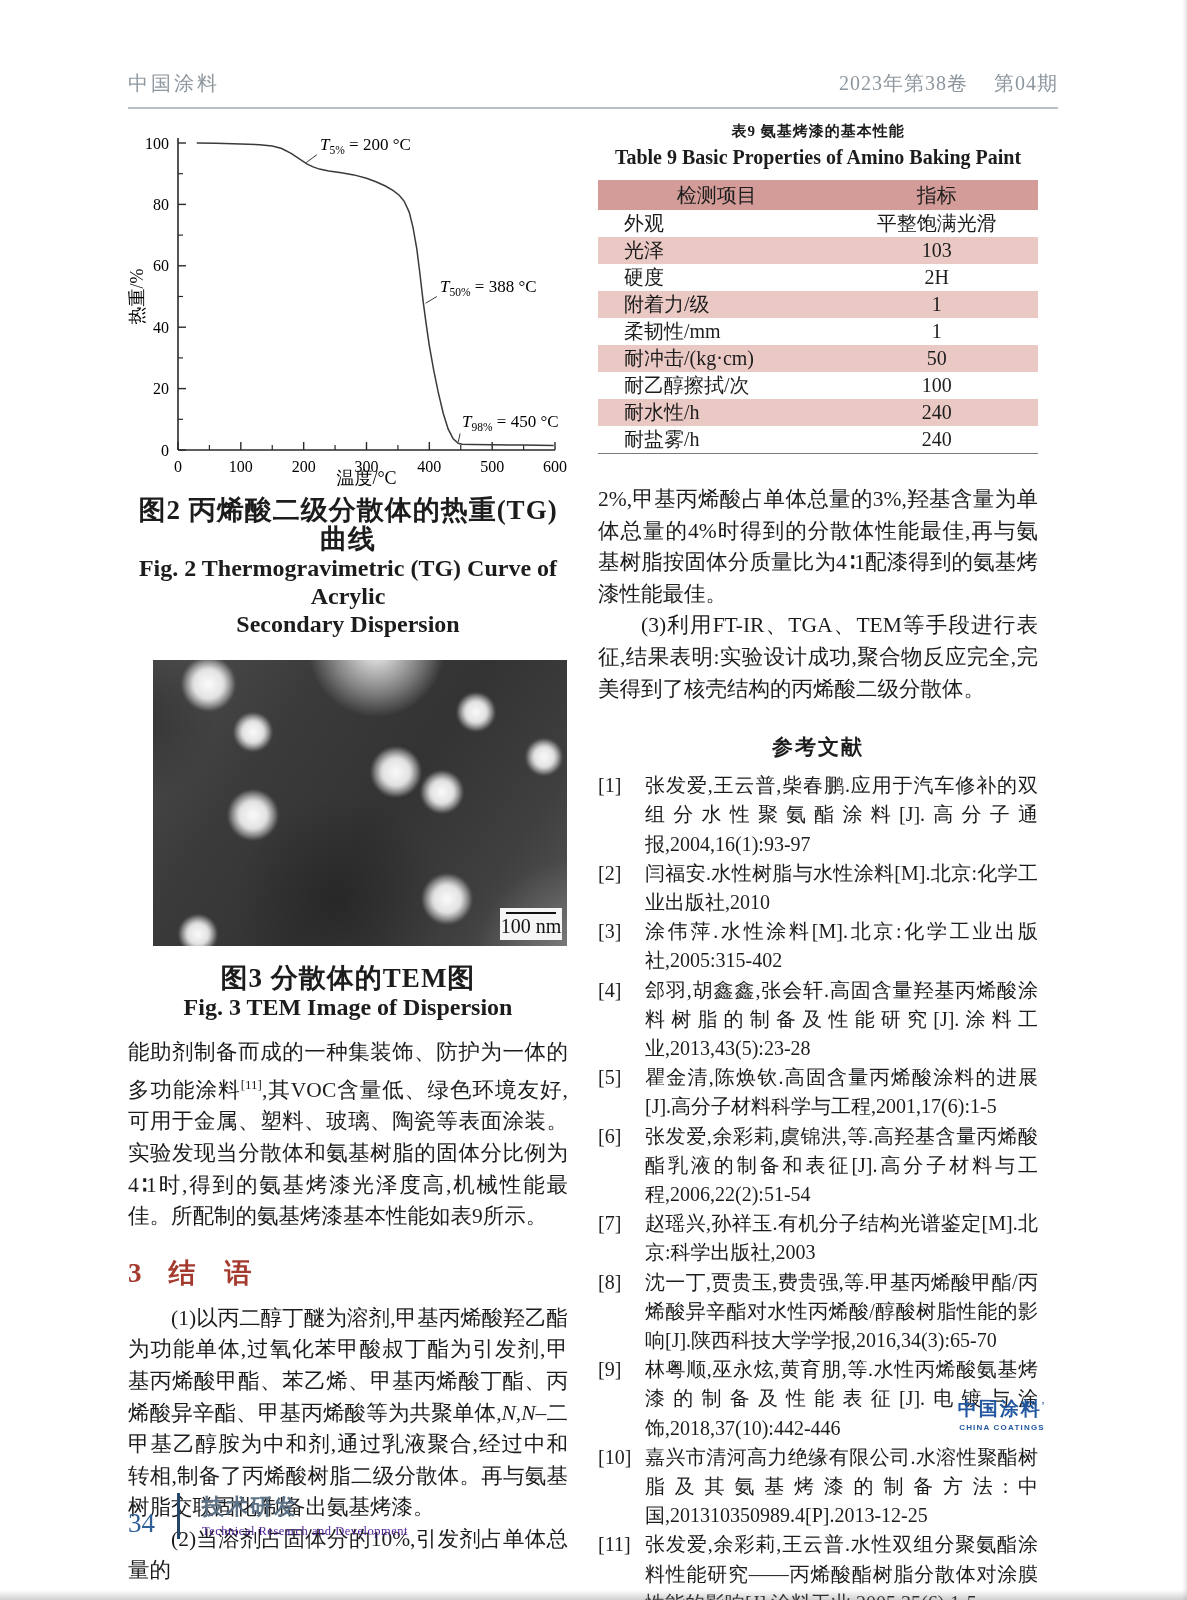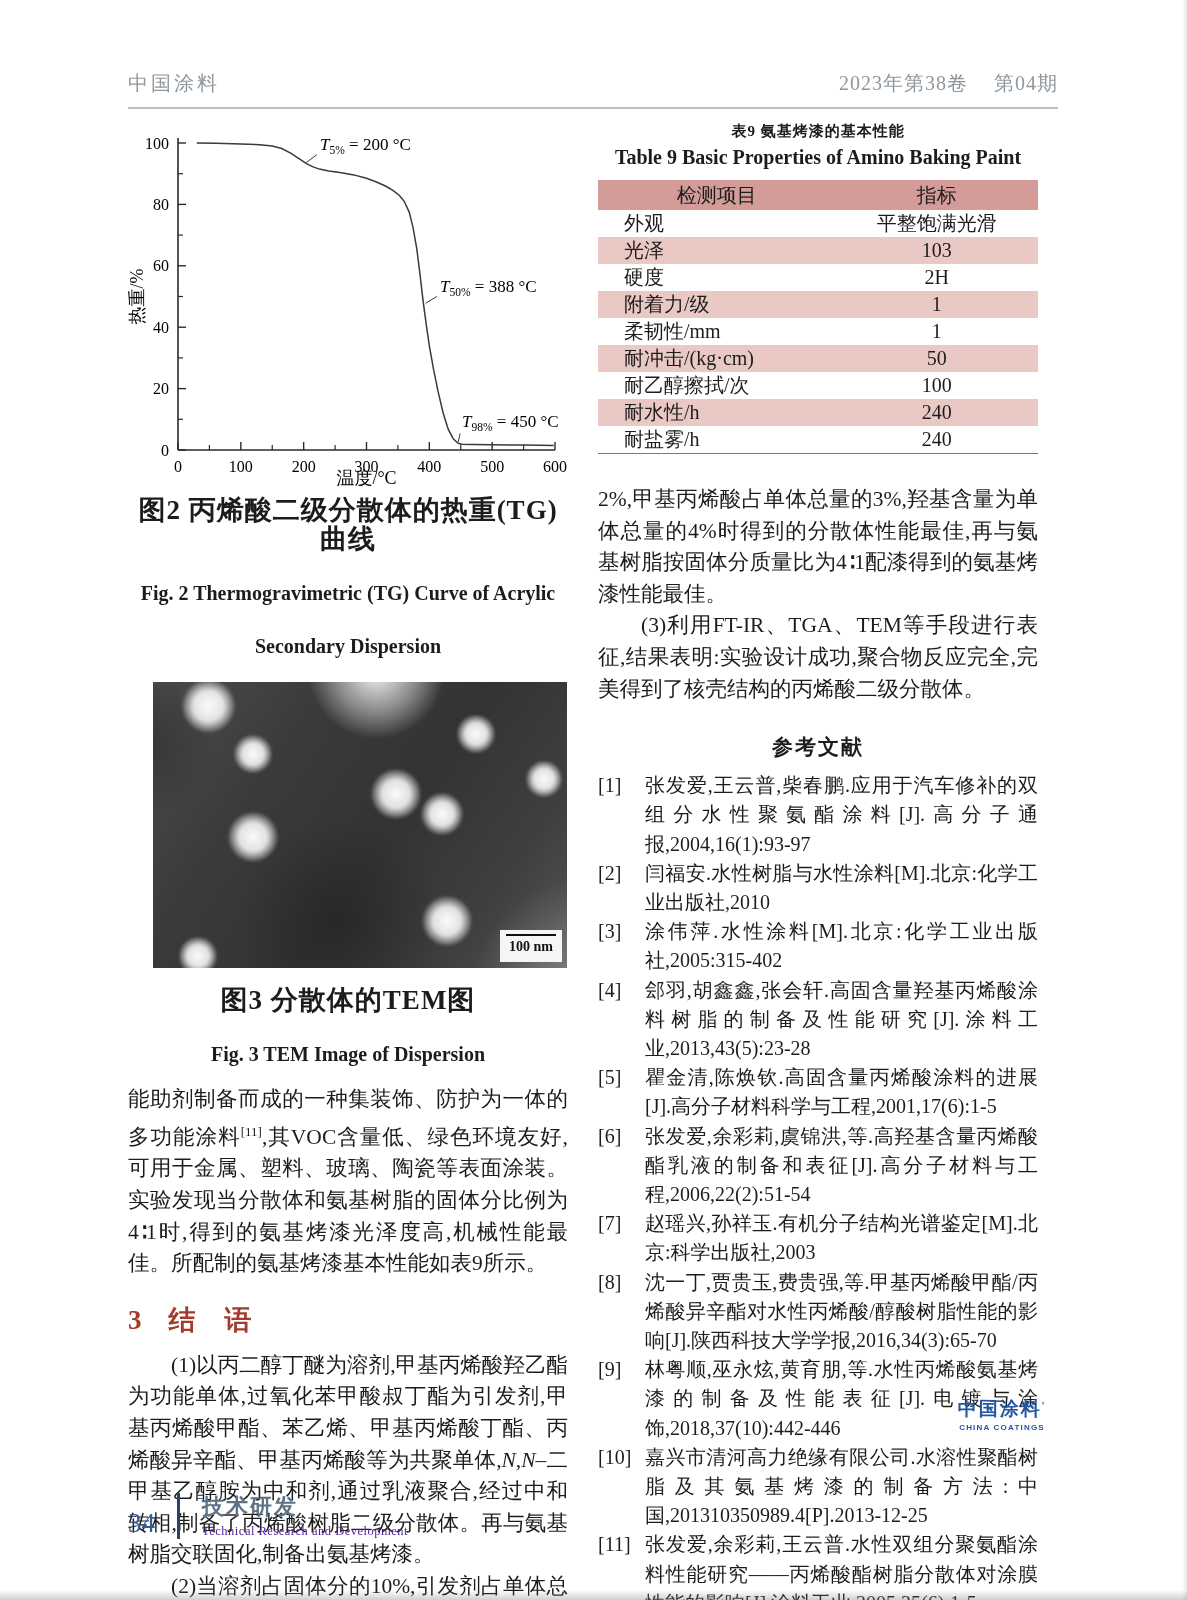--- a/index.html
+++ b/index.html
@@ -19,42 +19,42 @@
   .hdr .r { letter-spacing:1px; }
   .hdr .r .gap { display:inline-block; width:26px; }
   
   .col { position:absolute; top:120px; width:440px; }
   .col.left { left:128px; }
   .col.right { left:598px; top:122px; }
   
   svg text { font-family:"Liberation Serif","DejaVu Serif",serif; }
   .fig-caption { text-align:center; font-weight:bold; }
   .fig-caption .cn { font-size:27px; line-height:29px; letter-spacing:1px; }
-  .fig-caption .en { font-size:20px; line-height:28px; letter-spacing:0;margin-top:25px; }
+  .fig-caption .en { font-size:24px; line-height:28px; letter-spacing:0; }
   
   .tem {
     position:relative; margin:22px 0 0 25px; width:414px; height:286px; overflow:hidden;
     background:
       radial-gradient(circle 95px at 54% -4%, rgba(255,255,255,0.95), rgba(225,225,225,0.45) 45%, rgba(140,140,140,0) 72%),
       radial-gradient(circle 150px at 103% 106%, rgba(165,165,165,0.55), rgba(120,120,120,0) 70%),
       radial-gradient(circle 120px at -5% 20%, rgba(30,30,30,0.5), rgba(30,30,30,0) 70%),
       radial-gradient(circle 140px at 45% 85%, rgba(25,25,25,0.45), rgba(25,25,25,0) 75%),
       linear-gradient(125deg, #4d4d4d 0%, #3b3b3b 28%, #333333 55%, #3f3f3f 80%, #555555 100%);
   }
   .particle {
     position:absolute; border-radius:50%;
     background:radial-gradient(circle, rgba(255,255,255,0.98) 0%, rgba(255,255,255,0.85) 38%, rgba(255,255,255,0.35) 58%, rgba(255,255,255,0) 70%);
     filter:blur(1px);
   }
   .scalebar {
     position:absolute; right:5px; bottom:6px; width:62px; height:32px;
     background:#f5f5f5; text-align:center;
   }
   .scalebar .bar { margin:4px auto 1px auto; width:50px; height:2px; background:#111; }
-  .scalebar span { font-size:14px; color:#111;font-weight:bold; }
+  .scalebar span { font-size:20px; color:#111; }
   
   .bt { font-size:21.5px; line-height:31.6px; text-align:justify; margin-top:14px; }
   .bt.indent { text-indent:2em; margin-top:0; }
   .bt sup { font-size:13px; }
   .bt em { font-style:italic; font-family:"Liberation Serif",serif; }
   h2.section { margin:22px 0 12px 0; color:#a43a2e; font-size:27px; letter-spacing:1px; }
   h2.section .sec-no { margin-right:26px; }
   
   .tbl-title-cn { text-align:center; font-weight:bold; font-size:15px; letter-spacing:1px; }
   .tbl-title-en { text-align:center; font-weight:bold; font-size:20px; margin-top:5px; }

